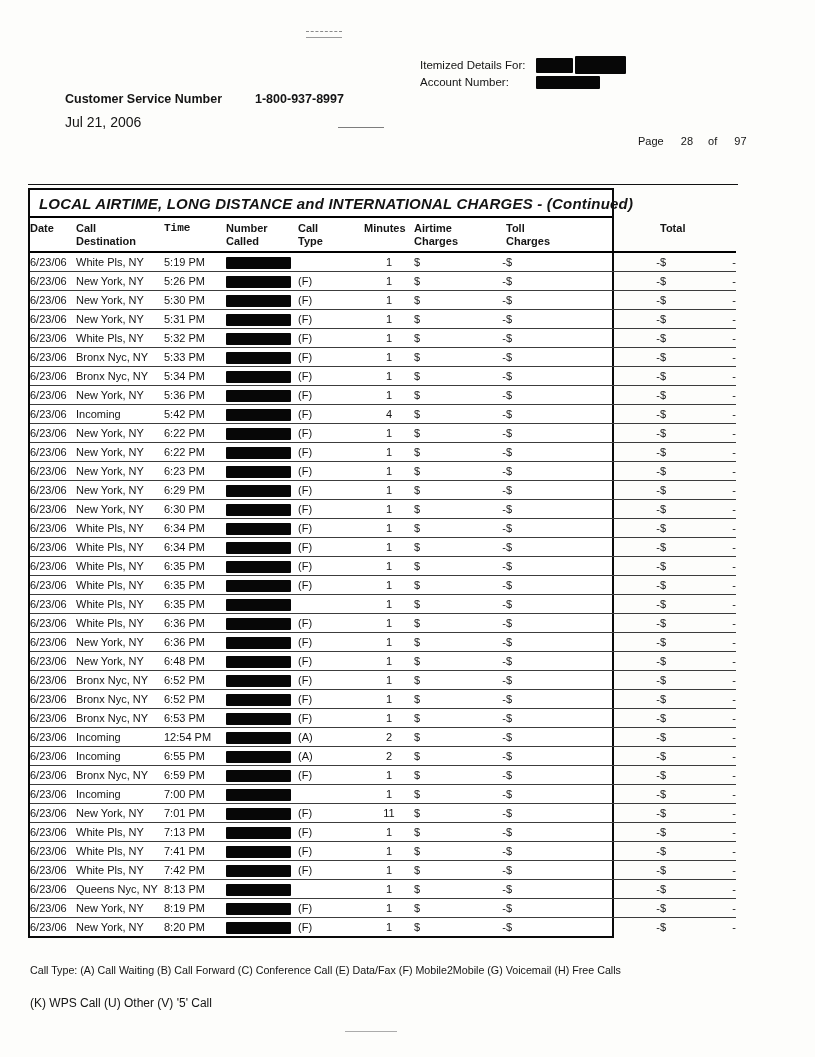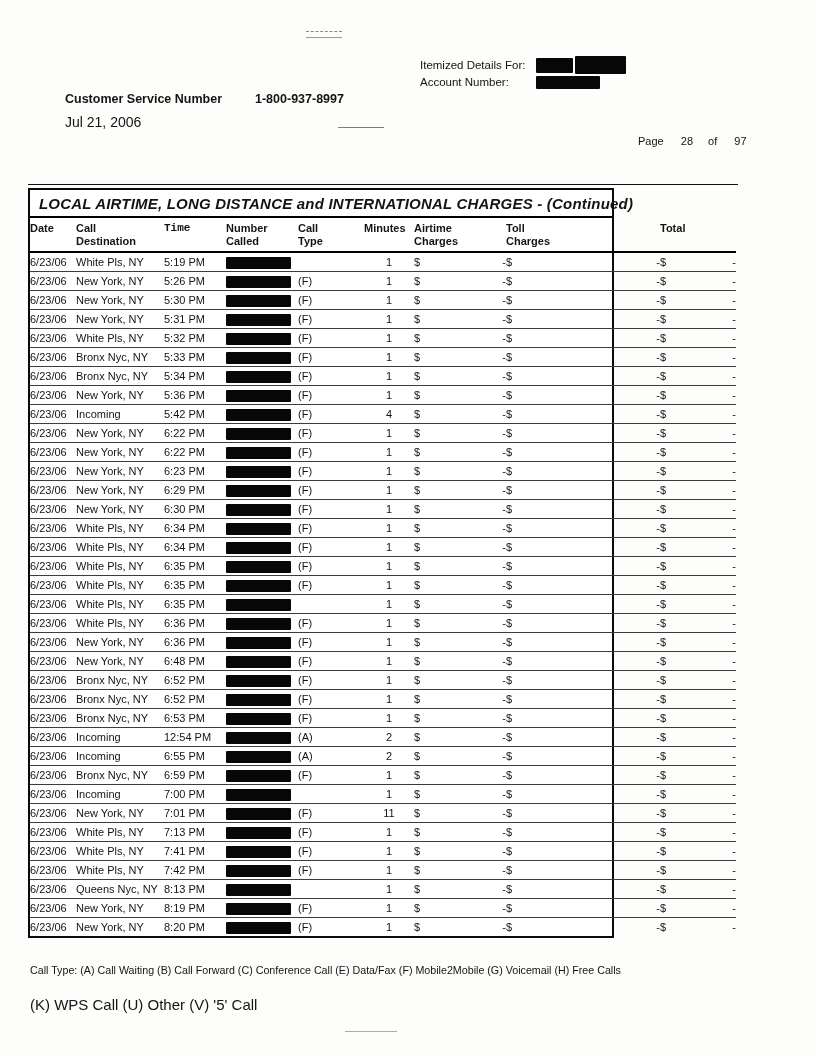--- a/index.html
+++ b/index.html
@@ -75,21 +75,21 @@
   td.c-air  { padding-left: 8px;  padding-right: 42px; }
   td.c-toll { padding-left: 4px;  padding-right: 106px; }
   td.c-tot  { padding-left: 18px; padding-right: 9px; }
   .redaction-cell {
     display: inline-block; width: 65px; height: 12px;
     background: #070707; vertical-align: middle; border-radius: 1px;
   }
 
   
   .legend-1 { left: 30px; top: 964px; font-size: 10.7px; }
-  .legend-2 { left: 30px; top: 996px; font-size: 15px; }
+  .legend-2 { left: 30px; top: 996px; font-size: 12px; }
 </style>
 </head>
 <body>
 
 <div class="page">
 
   <div class="artifact artifact-top"></div>
   <div class="artifact artifact-mid"></div>
   <div class="artifact artifact-bottom"></div>
 

